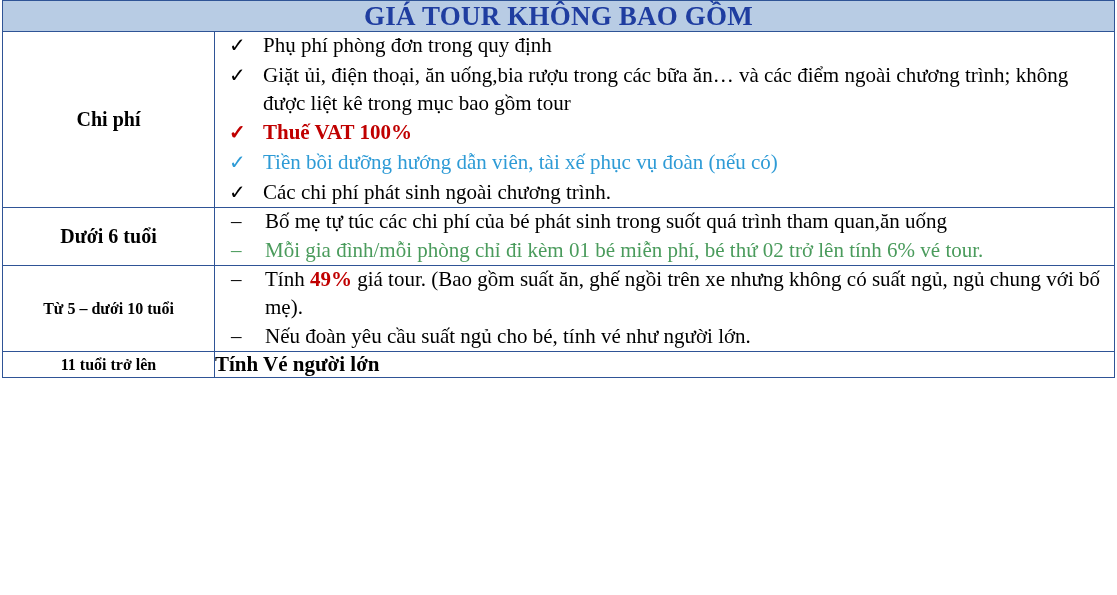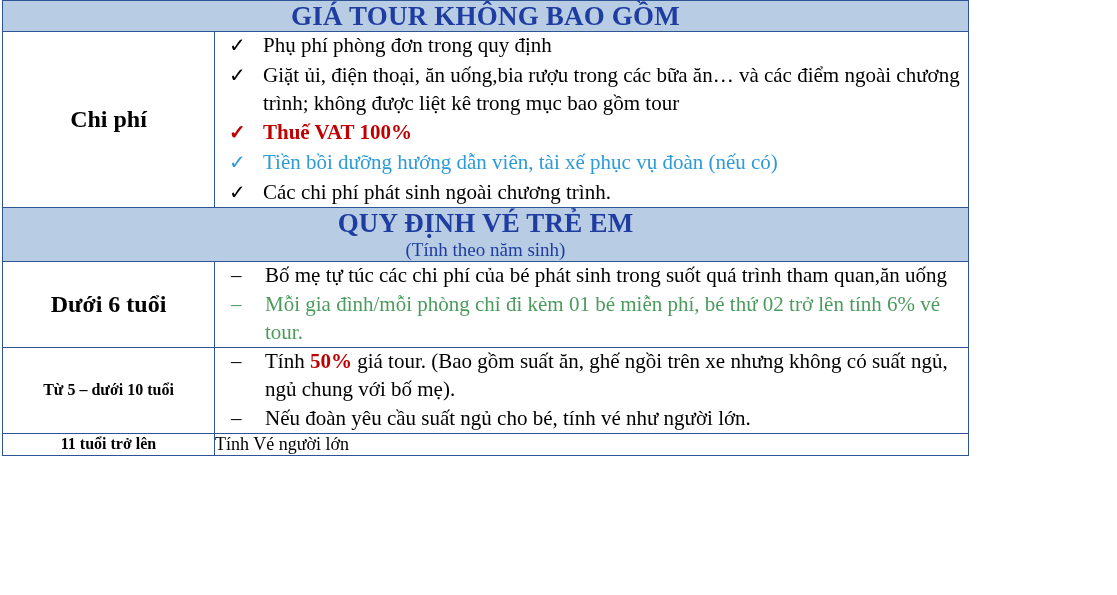--- a/index.html
+++ b/index.html
@@ -8,21 +8,21 @@
     background: #ffffff;
   }
   body {
     width: 1117px;
     height: 595px;
     font-family: "Liberation Serif", "DejaVu Serif", serif;
     color: #000000;
     overflow: hidden;
   }
   .doc {
-    width: 967px;
+    width: 1113px;
     margin: 0 0 0 2px;
     border-collapse: collapse;
     table-layout: fixed;
   }
   .doc td {
     border: 1px solid #2f5496;
     vertical-align: middle;
     padding: 0;
   }
   
@@ -42,21 +42,21 @@
     font-size: 19px;
     color: #1f3da0;
     line-height: 1.15;
     margin-top: 1px;
   }
   
   .label-cell {
     width: 212px;
     text-align: center;
     font-weight: bold;
-    font-size: 24px;
+    font-size: 20px;
     padding: 4px 6px;
     line-height: 1.25;
   }
   
   .content-cell {
     padding: 7px 8px 7px 10px;
     font-size: 21px;
     line-height: 1.32;
   }
   ul.list {
@@ -81,21 +81,22 @@
   .marker.dash { padding-left: 16px; font-size: 21px; }
   .text {
     flex: 1 1 auto;
     padding-right: 6px;
   }
   .red { color: #c00000; font-weight: bold; }
   .blue-li { color: #2e9bd6; }
   .green-li { color: #4a9b5c; }
   .plain-cell {
     padding: 6px 8px 6px 12px;
-    font-size: 18px;
+    font-size: 21px;
+    font-weight: bold;
   }
   .label-small { font-size: 16px; }
 </style>
 </head>
 <body>
 
 <table class="doc">
   <colgroup>
     <col style="width:212px">
     <col>
@@ -128,26 +129,20 @@
             <span class="text blue-li">Tiền bồi dưỡng hướng dẫn viên, tài xế phục vụ đoàn (nếu có)</span>
           </li>
           <li>
             <span class="marker">✓</span>
             <span class="text">Các chi phí phát sinh ngoài chương trình.</span>
           </li>
         </ul>
       </td>
     </tr>
 
-    <tr>
-      <td class="banner" colspan="2">
-        <div class="title">QUY ĐỊNH VÉ TRẺ EM</div>
-        <div class="subtitle">(Tính theo năm sinh)</div>
-      </td>
-    </tr>
 
     <tr>
       <td class="label-cell">Dưới 6 tuổi</td>
       <td class="content-cell">
         <ul class="list">
           <li>
             <span class="marker dash">–</span>
             <span class="text">Bố mẹ tự túc các chi phí của bé phát sinh trong suốt quá trình tham quan,ăn uống</span>
           </li>
           <li>
@@ -157,21 +152,21 @@
         </ul>
       </td>
     </tr>
 
     <tr>
       <td class="label-cell label-small">Từ 5 – dưới 10 tuổi</td>
       <td class="content-cell">
         <ul class="list">
           <li>
             <span class="marker dash">–</span>
-            <span class="text"><span>Tính </span><span class="red">50%</span><span> giá tour. (Bao gồm suất ăn, ghế ngồi trên xe nhưng không có suất ngủ, ngủ chung với bố mẹ).</span></span>
+            <span class="text"><span>Tính </span><span class="red">49%</span><span> giá tour. (Bao gồm suất ăn, ghế ngồi trên xe nhưng không có suất ngủ, ngủ chung với bố mẹ).</span></span>
           </li>
           <li>
             <span class="marker dash">–</span>
             <span class="text">Nếu đoàn yêu cầu suất ngủ cho bé, tính vé như người lớn.</span>
           </li>
         </ul>
       </td>
     </tr>
 
     <tr>

